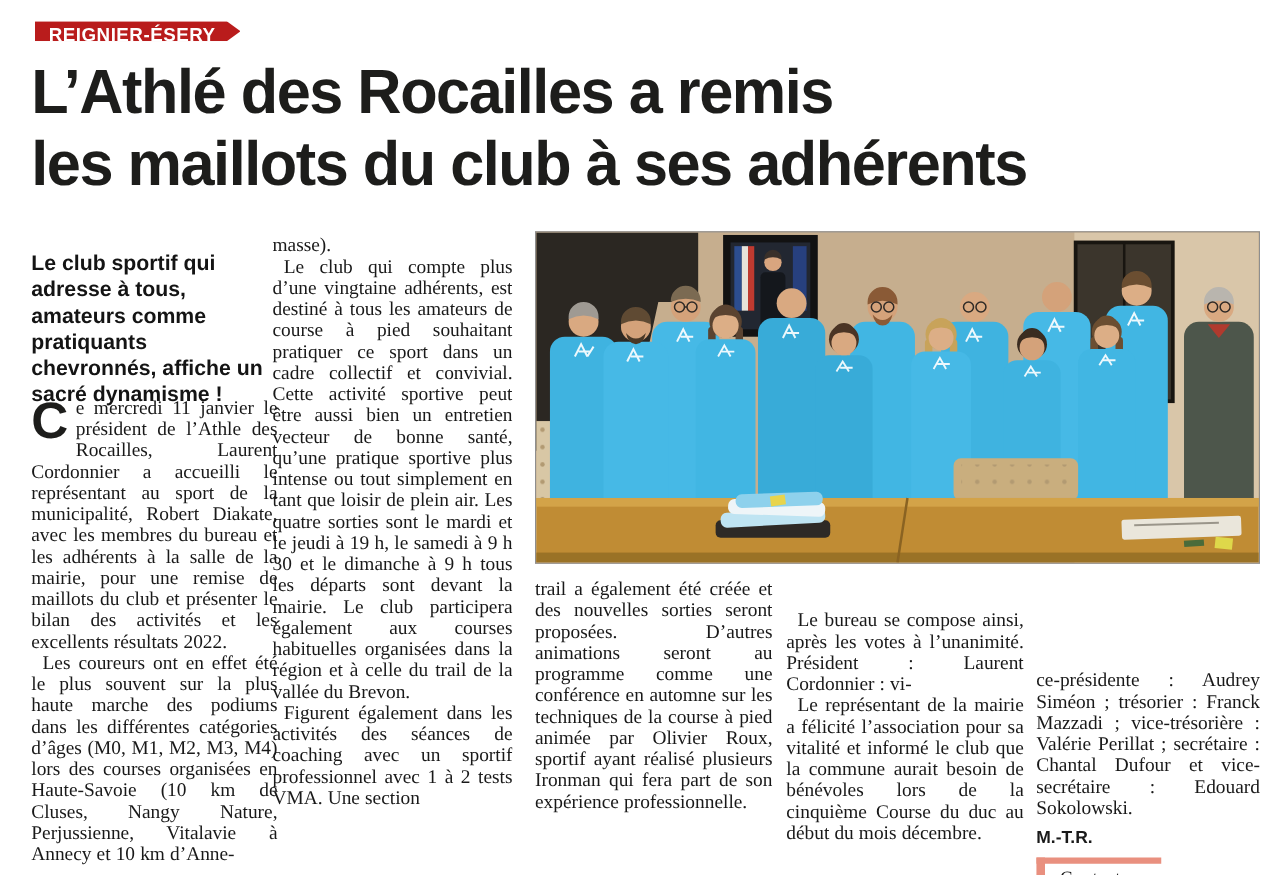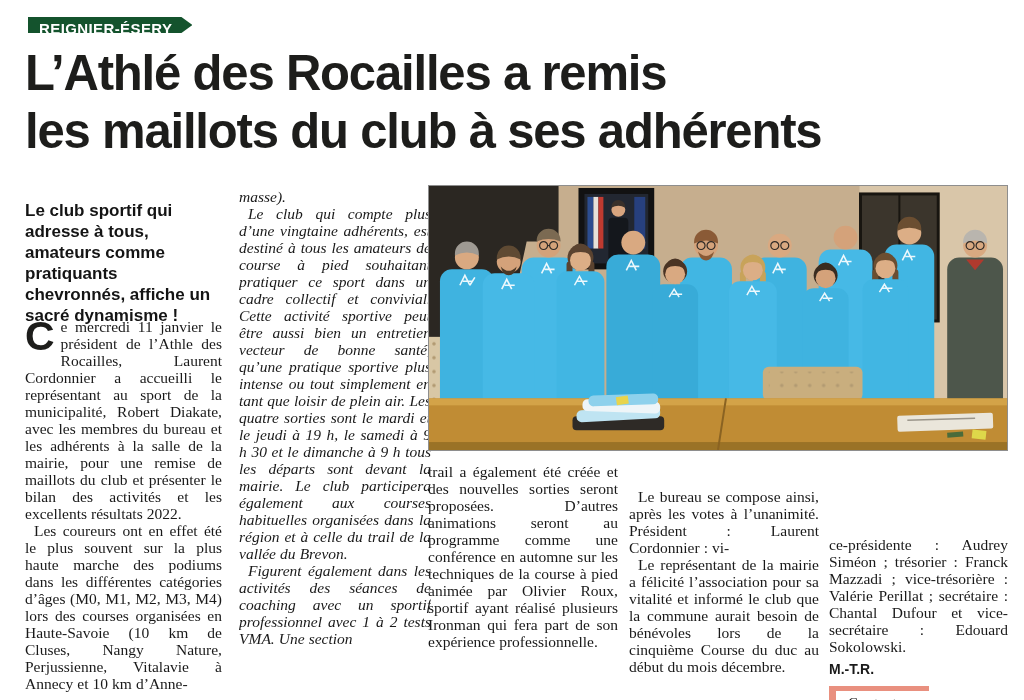--- a/index.html
+++ b/index.html
@@ -2,21 +2,21 @@
 <html lang="fr"><head>
 <meta charset="utf-8">
 <style>
   * { margin:0; padding:0; box-sizing:border-box; }
   html,body { width:1024px; height:700px; background:#ffffff; overflow:hidden;
               font-family:"Liberation Serif", serif; }
   .page { position:relative; width:1024px; height:700px; background:#fff; }
 
   
   .kicker { position:absolute; left:28px; top:17px; height:16px;
-            background:#14532d; color:#fff;
+            background:#b91c1c; color:#fff;
             font-family:"Liberation Sans", sans-serif; font-weight:700;
             font-size:15px; line-height:24px; letter-spacing:.4px;
             padding:0 20px 16px 11px;
             clip-path:polygon(0 0, calc(100% - 11px) 0, 100% 50%, calc(100% - 11px) 100%, 0 100%); }
 
   
   .headline { position:absolute; left:25px; top:44px; width:998px;
               font-family:"Liberation Sans", sans-serif; font-weight:700;
               color:#1d1d1b; font-size:50px; line-height:58px; letter-spacing:-1.2px;
               transform:scaleX(.98); transform-origin:left top; }
@@ -27,21 +27,21 @@
                 font-family:"Liberation Sans", sans-serif; font-weight:700;
                 font-size:17px; line-height:21px; color:#141414; }
 
   
   .col { position:absolute; overflow:hidden; text-align:justify;
          font-size:15.5px; line-height:17px; color:#191919;
          hyphens:auto; -webkit-hyphens:auto; word-spacing:.2px; }
   .col p { margin:0; }
   .col p.indent { text-indent:9px; }
   .col1 { left:25px;  top:318px; width:197px; height:382px; }
-  .col2 { left:239px; top:188px; width:192px; height:512px;font-style:italic; }
+  .col2 { left:218px; top:188px; width:192px; height:512px; }
   .col3 { left:428px; top:463px; width:190px; height:212px; }
   .col4 { left:629px; top:488px; width:190px; height:212px; }
   .col5 { left:829px; top:488px; width:179px; height:212px;margin-top:48px; }
 
   .dropcap { float:left; font-family:"Liberation Sans", sans-serif; font-weight:700;
              font-size:41px; line-height:33px; padding:2px 6px 0 0; color:#1d1d1b; }
 
   
   .photo { position:absolute; left:428px; top:185px; width:580px; height:266px;
            border:1px solid #8e8e8e; background:#c6ae8e; }

